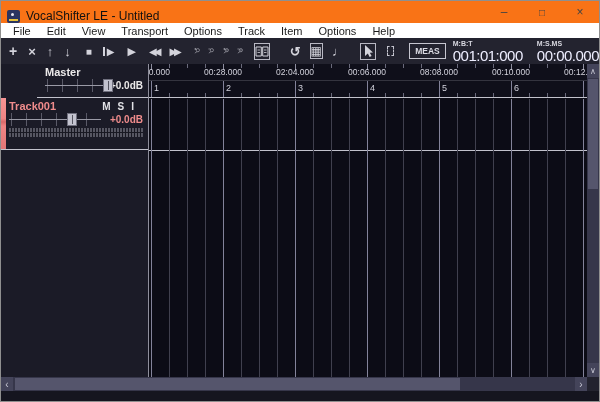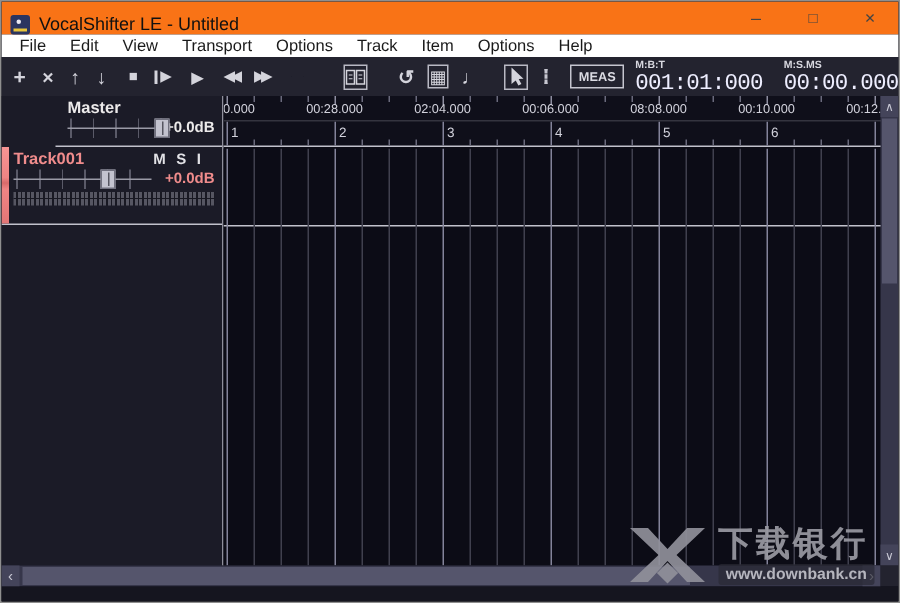--- a/index.html
+++ b/index.html
@@ -38,21 +38,21 @@
   .boxed { border:1px solid #b9b9c4; display:inline-flex; align-items:center; justify-content:center; }
   .bk { width:20px; height:17px; margin-left:10px; }
   .g-loop { font-size:13px; margin-left:20px; font-weight:bold; }
   .gridbox { width:18px; height:16px; margin-left:9px; font-size:12px; }
   .g-note { font-size:13px; margin-left:9px; }
   .curbox { width:18px; height:17px; margin-left:15px; }
   .g-dash { width:15px; height:10px; border:1px dashed #c6c6d0; margin-left:11px; }
   .measbtn { border:1px solid #c6c6d0; font-size:8.5px; font-weight:bold; padding:2px 5px; margin-left:15px; color:#dcdce4; }
   .timedisp { display:flex; flex-direction:column; align-items:flex-start; margin-left:7px; line-height:1; }
   .timedisp .lab { font-size:7px; font-weight:bold; color:#d8d8e0; margin-bottom:1px; }
-  .timedisp .val { font-size:15px; color:#eef; letter-spacing:-0.5px; font-family:Liberation Mono, monospace; }
+  .timedisp .val { font-size:15px; color:#eef; letter-spacing:-0.5px; font-family:Liberation Sans, sans-serif; }
   .timedisp.second { margin-left:14px; }
   
   .work { position:absolute; left:0; top:63px; right:0; bottom:0; background:#0c0c16; }
   
   .leftpanel { position:absolute; left:0; top:0; width:148px; height:313px; background:#1b1b27; border-right:1px solid #8f8f9c; }
   .masterrow { height:34px; border-bottom:1px solid #c2c2cc; position:relative; padding:2px 0 0 8px;margin-left:36px; }
   .trackrow { height:52px; border-bottom:1px solid #c2c2cc; position:relative; padding:2px 0 0 8px; }
   .pinkbar { position:absolute; left:0; top:0; bottom:0; width:5px;
     background:linear-gradient(180deg,#f59494 0%,#ef8484 40%,#d86a6a 47%,#ef8484 55%,#e27676 100%); }
   .rowtitle { display:flex; align-items:center; padding-right:14px; }
@@ -336,25 +336,15 @@
     </div>
 
     <div class="hscroll">
       <span class="hsbtn left">‹</span>
       <span class="hthumb"></span>
       <span class="hsbtn right">›</span>
     </div>
     <div class="corner"></div>
     <div class="bottomstrip"></div>
 
-    <div class="watermark">
-      <svg width="52" height="40" viewBox="0 0 52 40">
-        <path d="M1 2h12l13 14L39 2h12L32 20l19 18H39L26 24 13 38H1l19-18z" fill="#90909a"></path>
-        <rect x="21" y="27" width="10" height="10" transform="rotate(45 26 32)" fill="#90909a"></rect>
-      </svg>
-      <div class="wm-text">
-        <span class="wm-title">下载银行</span>
-        <span class="wm-url">www.downbank.cn</span>
-      </div>
-    </div>
 
   </div>
 </div>
 
 </body></html>

